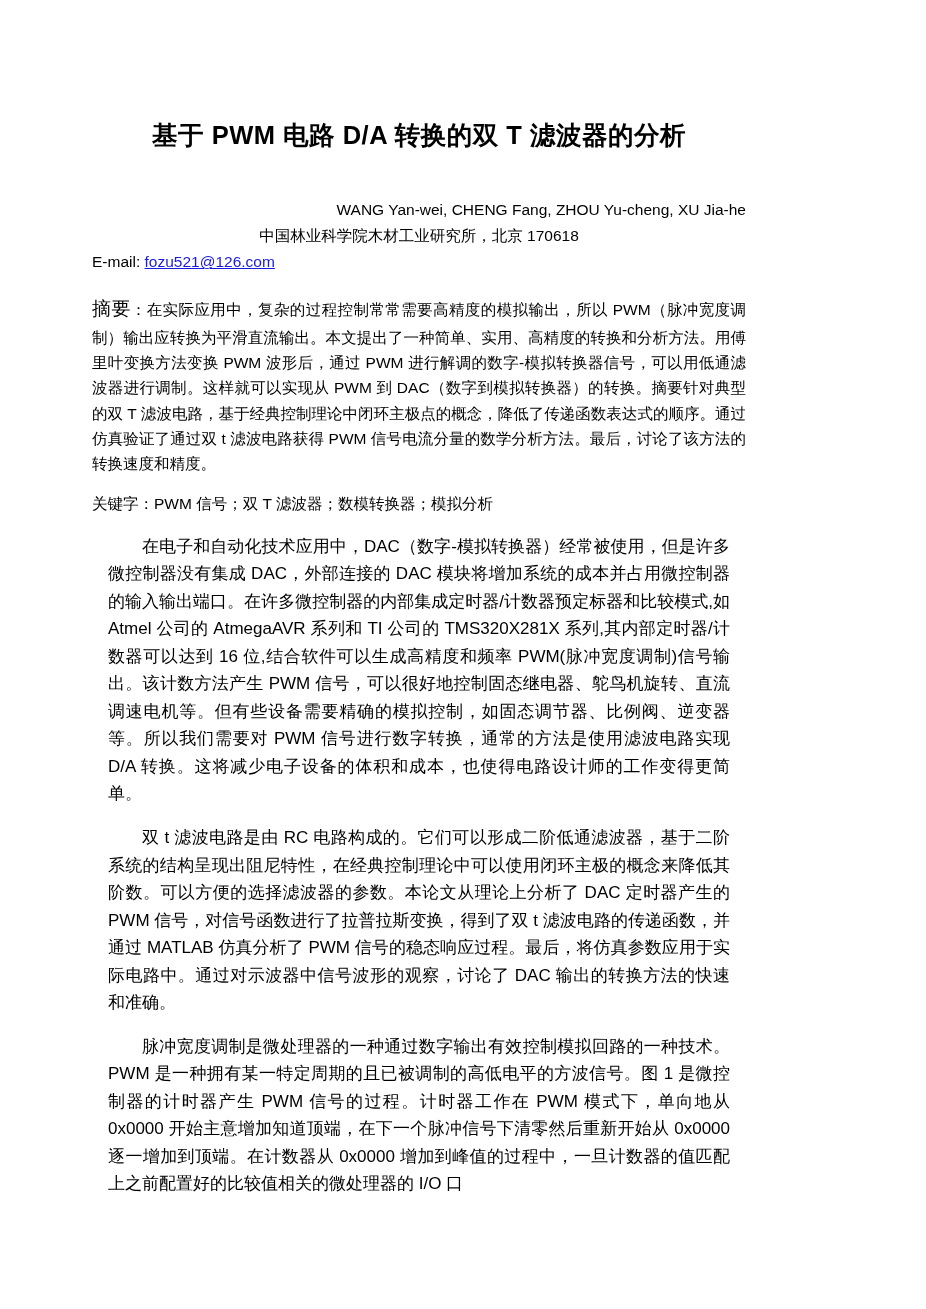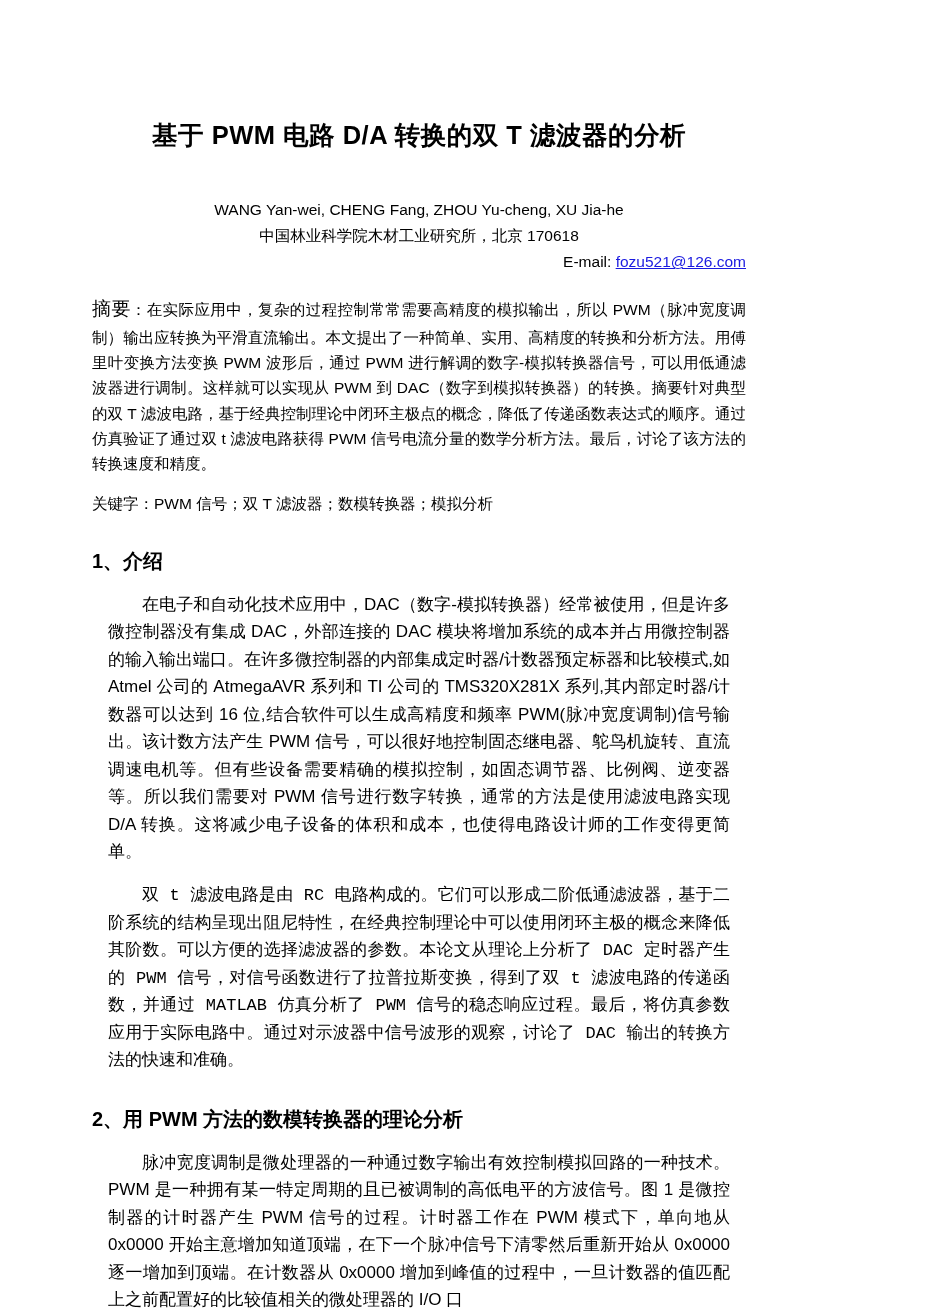--- a/index.html
+++ b/index.html
@@ -23,33 +23,33 @@
   }
   .doc-title {
     text-align: center;
     font-size: 25.5px;
     font-weight: bold;
     letter-spacing: 0.5px;
     margin: 0 0 46px 0;
     line-height: 1.35;
   }
   .authors {
-    text-align: center;
+    text-align: right;
     font-size: 15.5px;
     line-height: 1.55;
     margin: 0;
   }
   .affiliation {
     text-align: center;
     font-size: 15.5px;
     line-height: 1.55;
     margin: 2px 0 0 0;
   }
   .email-line {
-    text-align: right;
+    text-align: left;
     font-size: 15.5px;
     line-height: 1.55;
     margin: 2px 0 0 0;
   }
   .email-link {
     color: #1a1ae0;
     text-decoration: underline;
   }
   .abstract {
     margin-top: 20px;
@@ -73,21 +73,20 @@
   }
   p.body-text {
     font-size: 17px;
     line-height: 1.62;
     text-align: justify;
     margin: 16px;
     text-indent: 2em;
   }
   p.body-text + p.body-text {
     margin-top: 1px;
-    font-family: Liberation Mono, monospace;
   }
   .section-block {
     margin-top: 2px;
   }
 </style>
 </head>
 <body>
 
 <div class="page">
 
@@ -99,23 +98,21 @@
     <span>E-mail: </span><a class="email-link" href="#">fozu521@126.com</a>
   </div>
 
   <div class="abstract">
     <span class="lead">摘要</span><span>：在实际应用中，复杂的过程控制常常需要高精度的模拟输出，所以 PWM（脉冲宽度调制）输出应转换为平滑直流输出。本文提出了一种简单、实用、高精度的转换和分析方法。用傅里叶变换方法变换 PWM 波形后，通过 PWM 进行解调的数字-模拟转换器信号，可以用低通滤波器进行调制。这样就可以实现从 PWM 到 DAC（数字到模拟转换器）的转换。摘要针对典型的双 T 滤波电路，基于经典控制理论中闭环主极点的概念，降低了传递函数表达式的顺序。通过仿真验证了通过双 t 滤波电路获得 PWM 信号电流分量的数学分析方法。最后，讨论了该方法的转换速度和精度。</span>
   </div>
 
   <div class="keywords">关键字：PWM 信号；双 T 滤波器；数模转换器；模拟分析</div>
 
   <div class="section-block">
-    <h2 class="section">1、介绍</h2>
     <p class="body-text">在电子和自动化技术应用中，DAC（数字-模拟转换器）经常被使用，但是许多微控制器没有集成 DAC，外部连接的 DAC 模块将增加系统的成本并占用微控制器的输入输出端口。在许多微控制器的内部集成定时器/计数器预定标器和比较模式,如 Atmel 公司的 AtmegaAVR 系列和 TI 公司的 TMS320X281X 系列,其内部定时器/计数器可以达到 16 位,结合软件可以生成高精度和频率 PWM(脉冲宽度调制)信号输出。该计数方法产生 PWM 信号，可以很好地控制固态继电器、鸵鸟机旋转、直流调速电机等。但有些设备需要精确的模拟控制，如固态调节器、比例阀、逆变器等。所以我们需要对 PWM 信号进行数字转换，通常的方法是使用滤波电路实现 D/A 转换。这将减少电子设备的体积和成本，也使得电路设计师的工作变得更简单。</p>
     <p class="body-text">双 t 滤波电路是由 RC 电路构成的。它们可以形成二阶低通滤波器，基于二阶系统的结构呈现出阻尼特性，在经典控制理论中可以使用闭环主极的概念来降低其阶数。可以方便的选择滤波器的参数。本论文从理论上分析了 DAC 定时器产生的 PWM 信号，对信号函数进行了拉普拉斯变换，得到了双 t 滤波电路的传递函数，并通过 MATLAB 仿真分析了 PWM 信号的稳态响应过程。最后，将仿真参数应用于实际电路中。通过对示波器中信号波形的观察，讨论了 DAC 输出的转换方法的快速和准确。</p>
   </div>
 
   <div class="section-block">
-    <h2 class="section">2、用 PWM 方法的数模转换器的理论分析</h2>
     <p class="body-text">脉冲宽度调制是微处理器的一种通过数字输出有效控制模拟回路的一种技术。PWM 是一种拥有某一特定周期的且已被调制的高低电平的方波信号。图 1 是微控制器的计时器产生 PWM 信号的过程。计时器工作在 PWM 模式下，单向地从 0x0000 开始主意增加知道顶端，在下一个脉冲信号下清零然后重新开始从 0x0000 逐一增加到顶端。在计数器从 0x0000 增加到峰值的过程中，一旦计数器的值匹配上之前配置好的比较值相关的微处理器的 I/O 口</p>
   </div>
 
 </div>
 
 </body></html>

